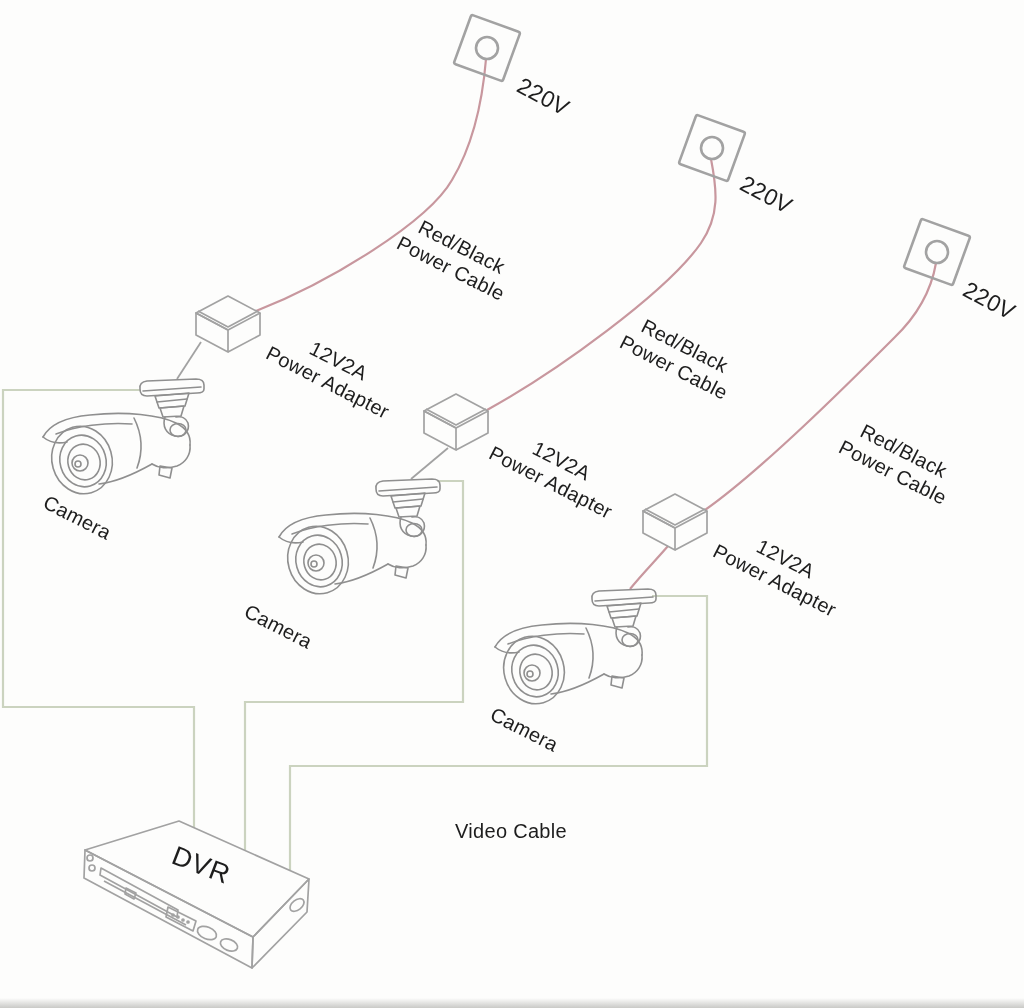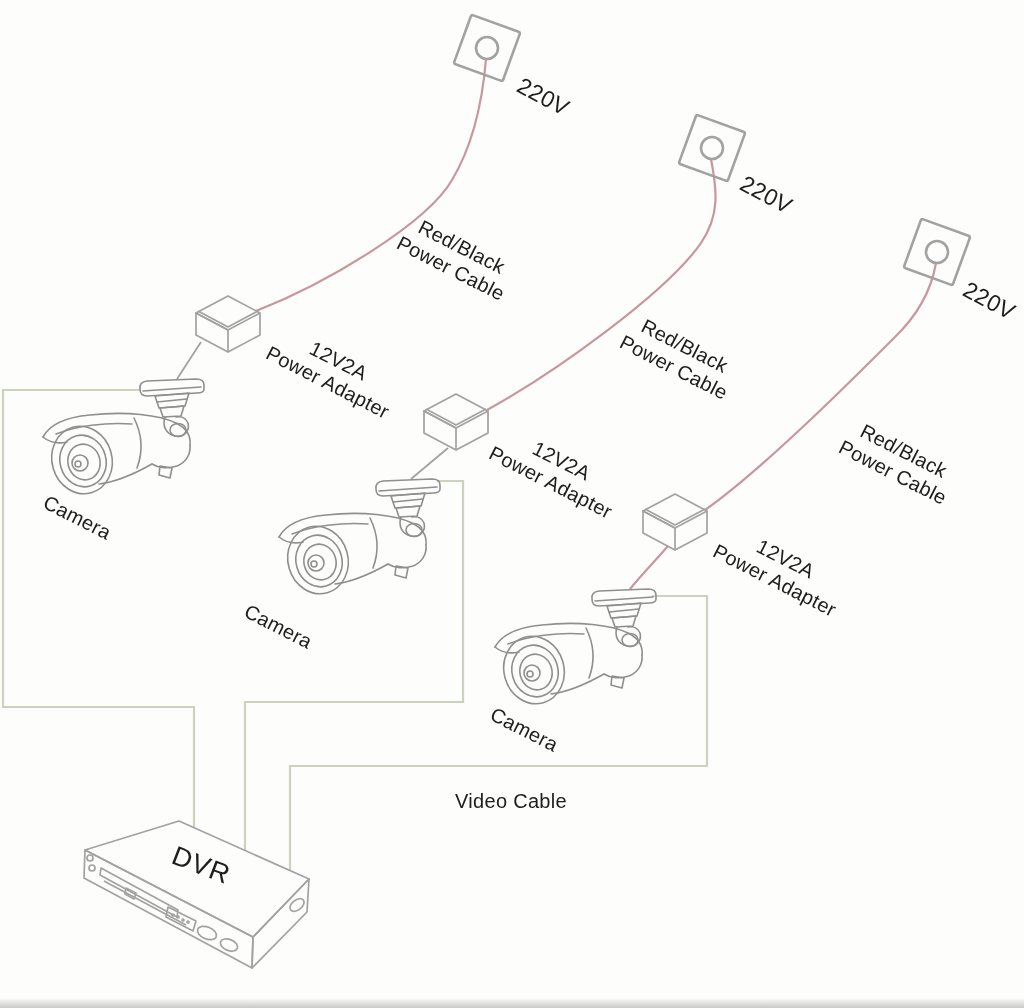--- a/index.html
+++ b/index.html
@@ -158,18 +158,18 @@
   </div>
   <div class="lbl rot27" style="left:780px;top:570px">
     <span>12V2A</span>
     <span>Power Adapter</span>
   </div>
 
   <div class="lbl rot27" style="left:77px;top:518px">Camera</div>
   <div class="lbl rot27" style="left:278px;top:627px">Camera</div>
   <div class="lbl rot27" style="left:524px;top:730px">Camera</div>
 
-  <div class="lbl rot0" style="left:511px;top:802px">Video Cable</div>
+  <div class="lbl rot0" style="left:511px;top:832px">Video Cable</div>
 
   <div class="lbl rot21 fs27" style="left:201px;top:866px">DVR</div>
 
   <div class="bottom-shade"></div>
 </div>
 
 </body></html>

